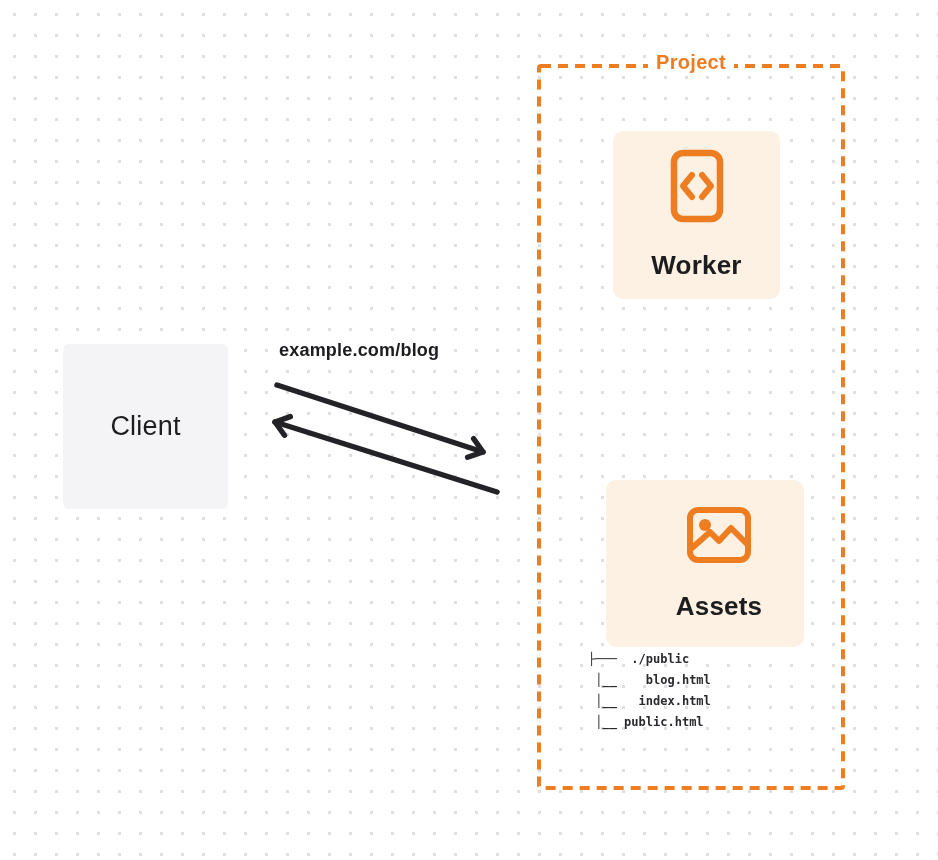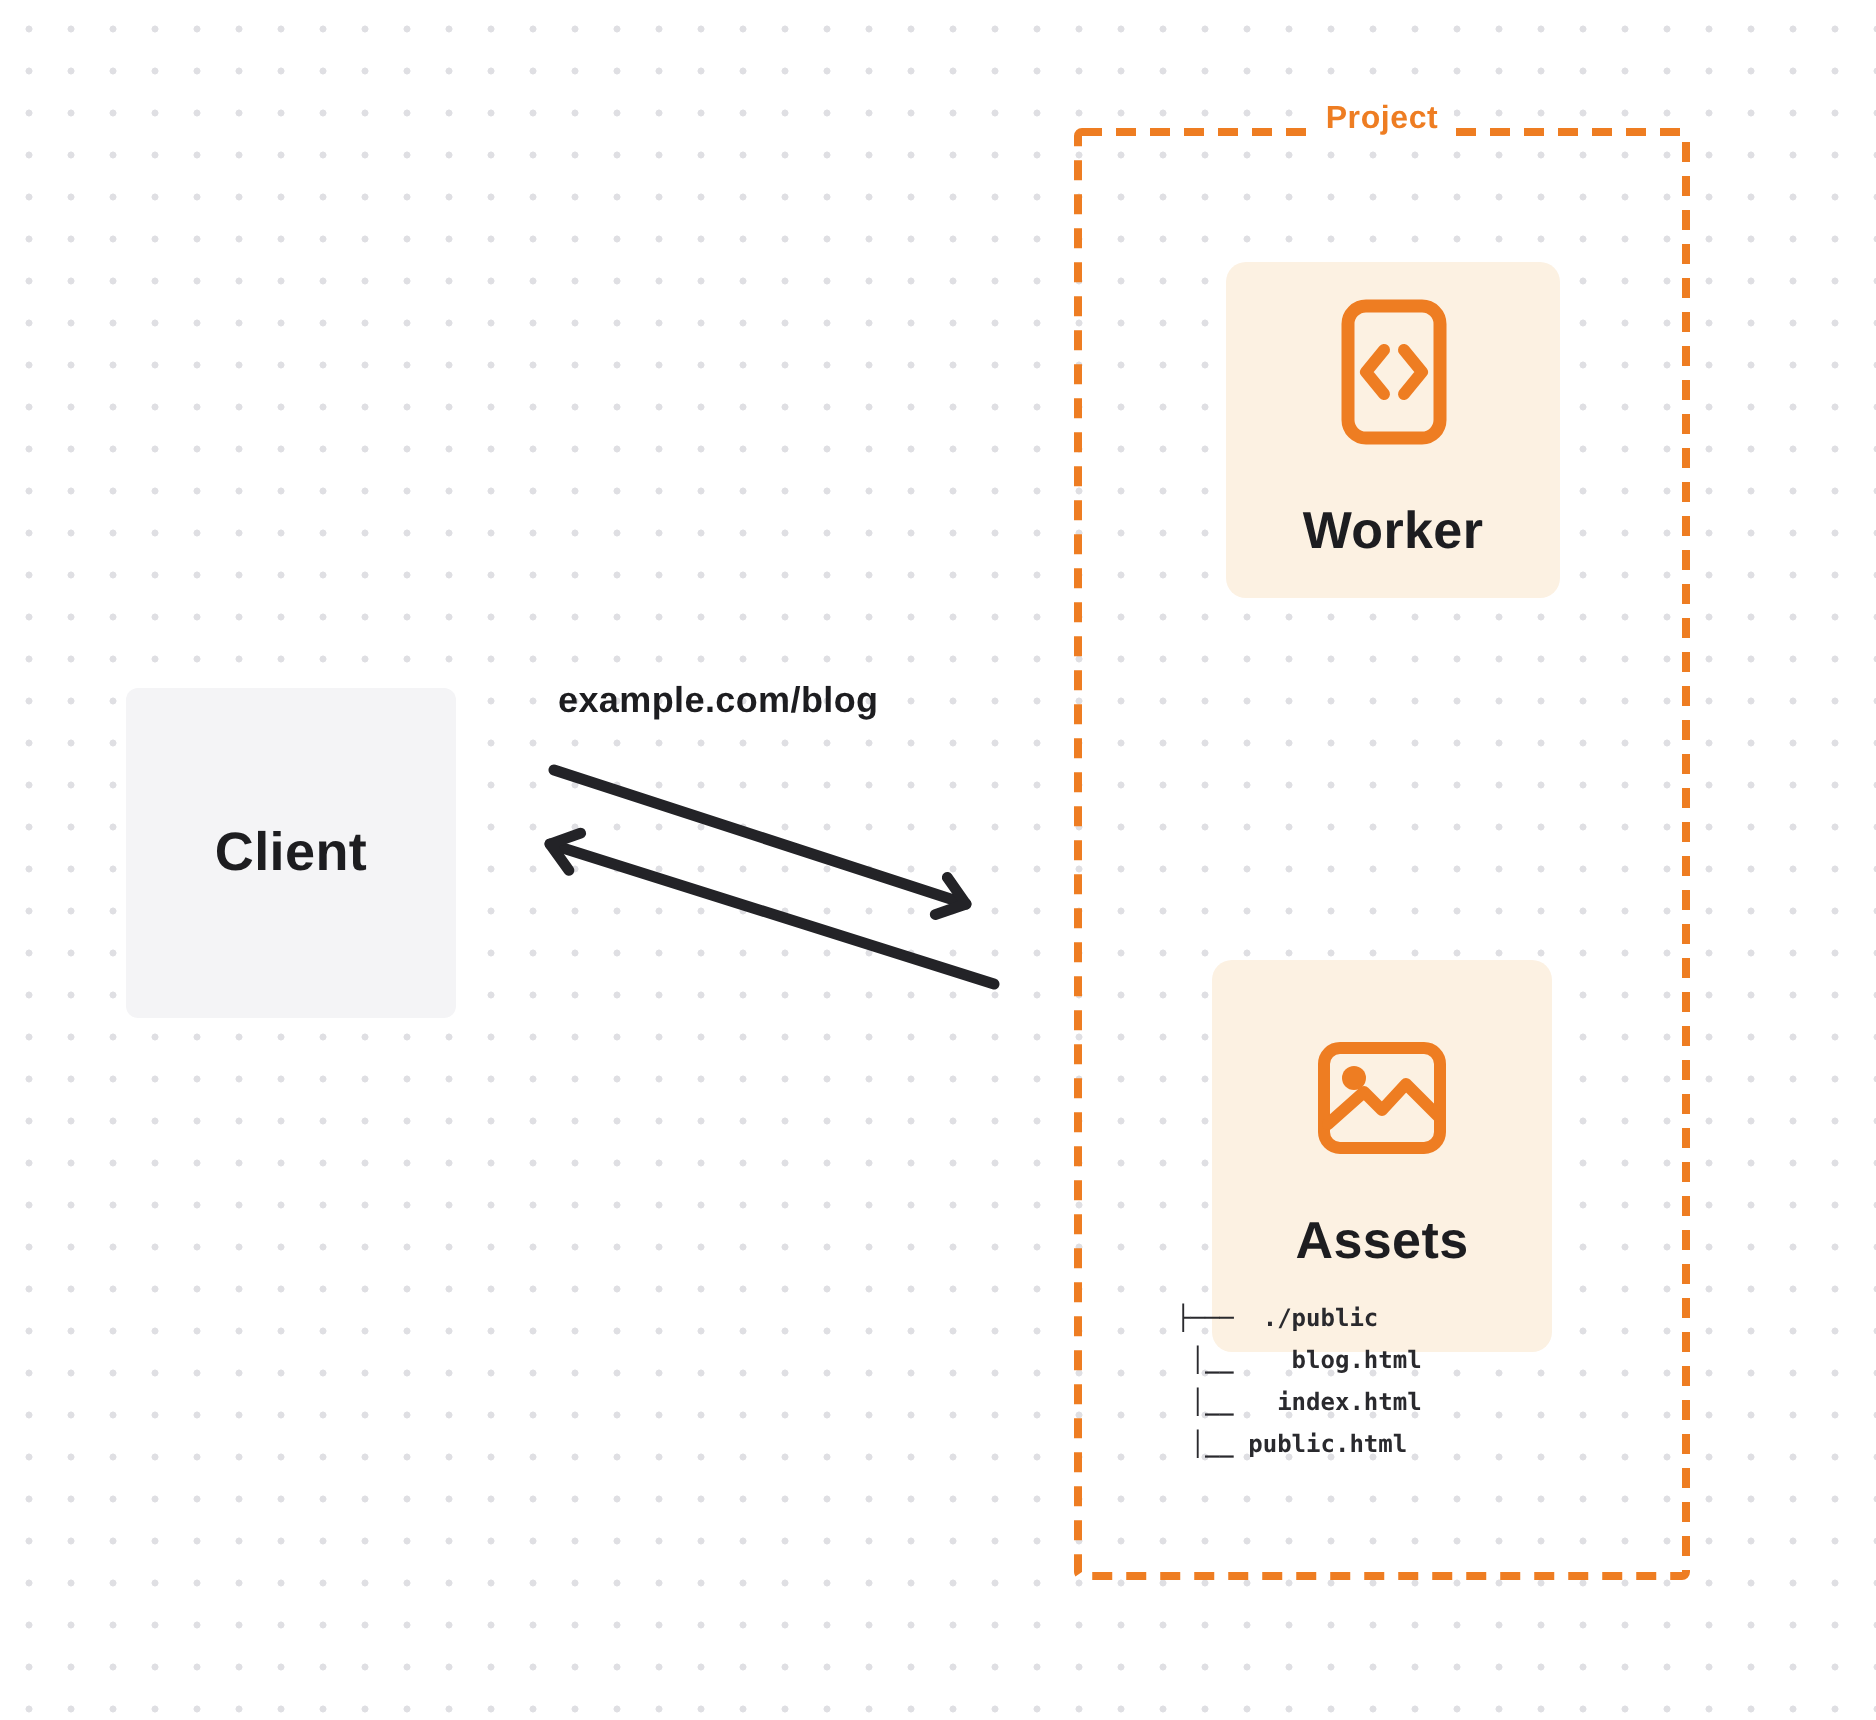--- a/index.html
+++ b/index.html
@@ -25,21 +25,21 @@
     left: 63px; top: 344px;
     width: 165px; height: 165px;
     background: #f4f4f6;
     border-radius: 6px;
     display: flex;
     align-items: center;
     justify-content: center;
   }
   .client-box .label {
     font-size: 27px;
-    font-weight: bold;
+    font-weight: normal;
     color: #1d1d20;
     letter-spacing: 0.2px;
   }
 
   
   .url-label {
     position: absolute;
     left: 279px; top: 340px;
     font-size: 18px;
     font-weight: bold;
@@ -63,39 +63,39 @@
   .project-label-row {
     position: absolute;
     left: 539px; top: 51px;
     width: 304px;
     text-align: center;
   }
   .project-label-row .label {
     display: inline-block;
     background: #ffffff;
     padding: 0 8px;
-    font-size: 16px;
+    font-size: 20px;
     font-weight: bold;
     color: #ee7d22;
     letter-spacing: 0.3px;
   }
 
   
   .card {
     position: absolute;
     background: #fcf1e2;
     border-radius: 10px;
     display: flex;
     flex-direction: column;
     align-items: center;
     justify-content: center;
     gap: 27px;
   }
   .worker-card { left: 613px; top: 131px; width: 167px; height: 168px; }
-  .assets-card { left: 606px; top: 480px; width: 170px; height: 196px; }
+  .assets-card { left: 606px; top: 480px; width: 170px; height: 167px; padding-left: 28px; }
   .card .label {
     font-size: 26px;
     font-weight: bold;
     color: #1d1d20;
     letter-spacing: 0.2px;
   }
 
   
   .file-tree {
     position: absolute;

